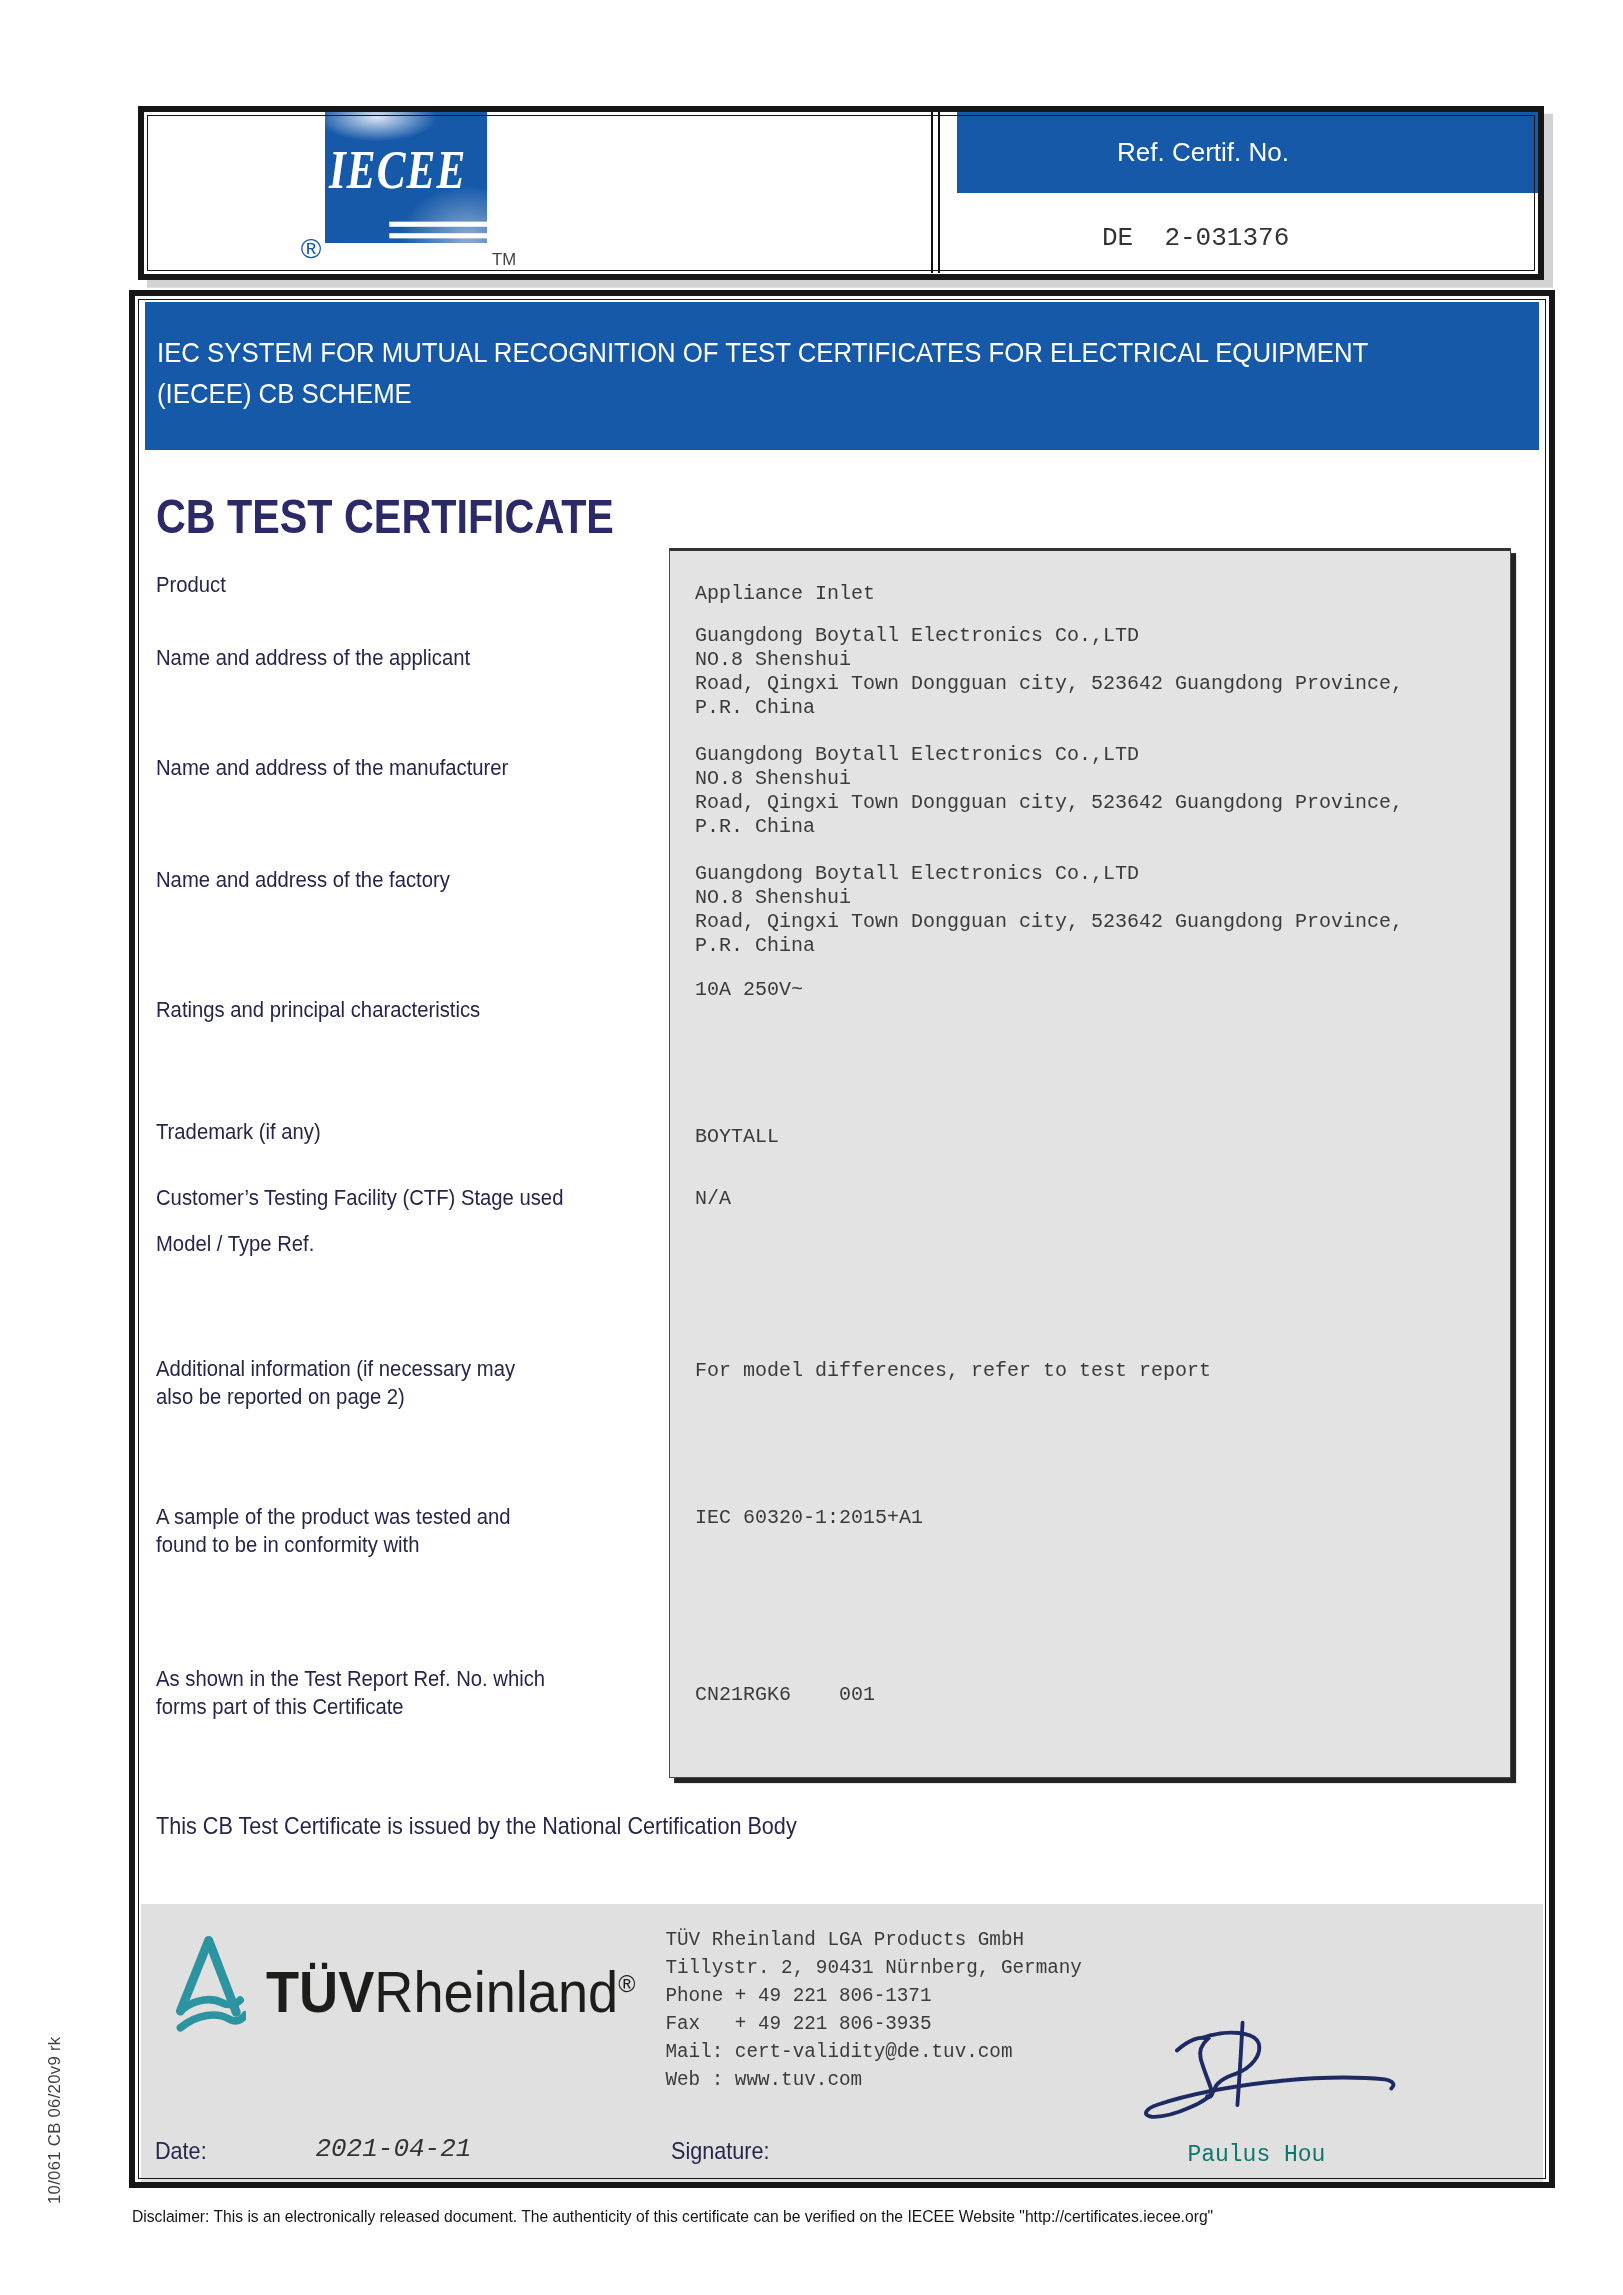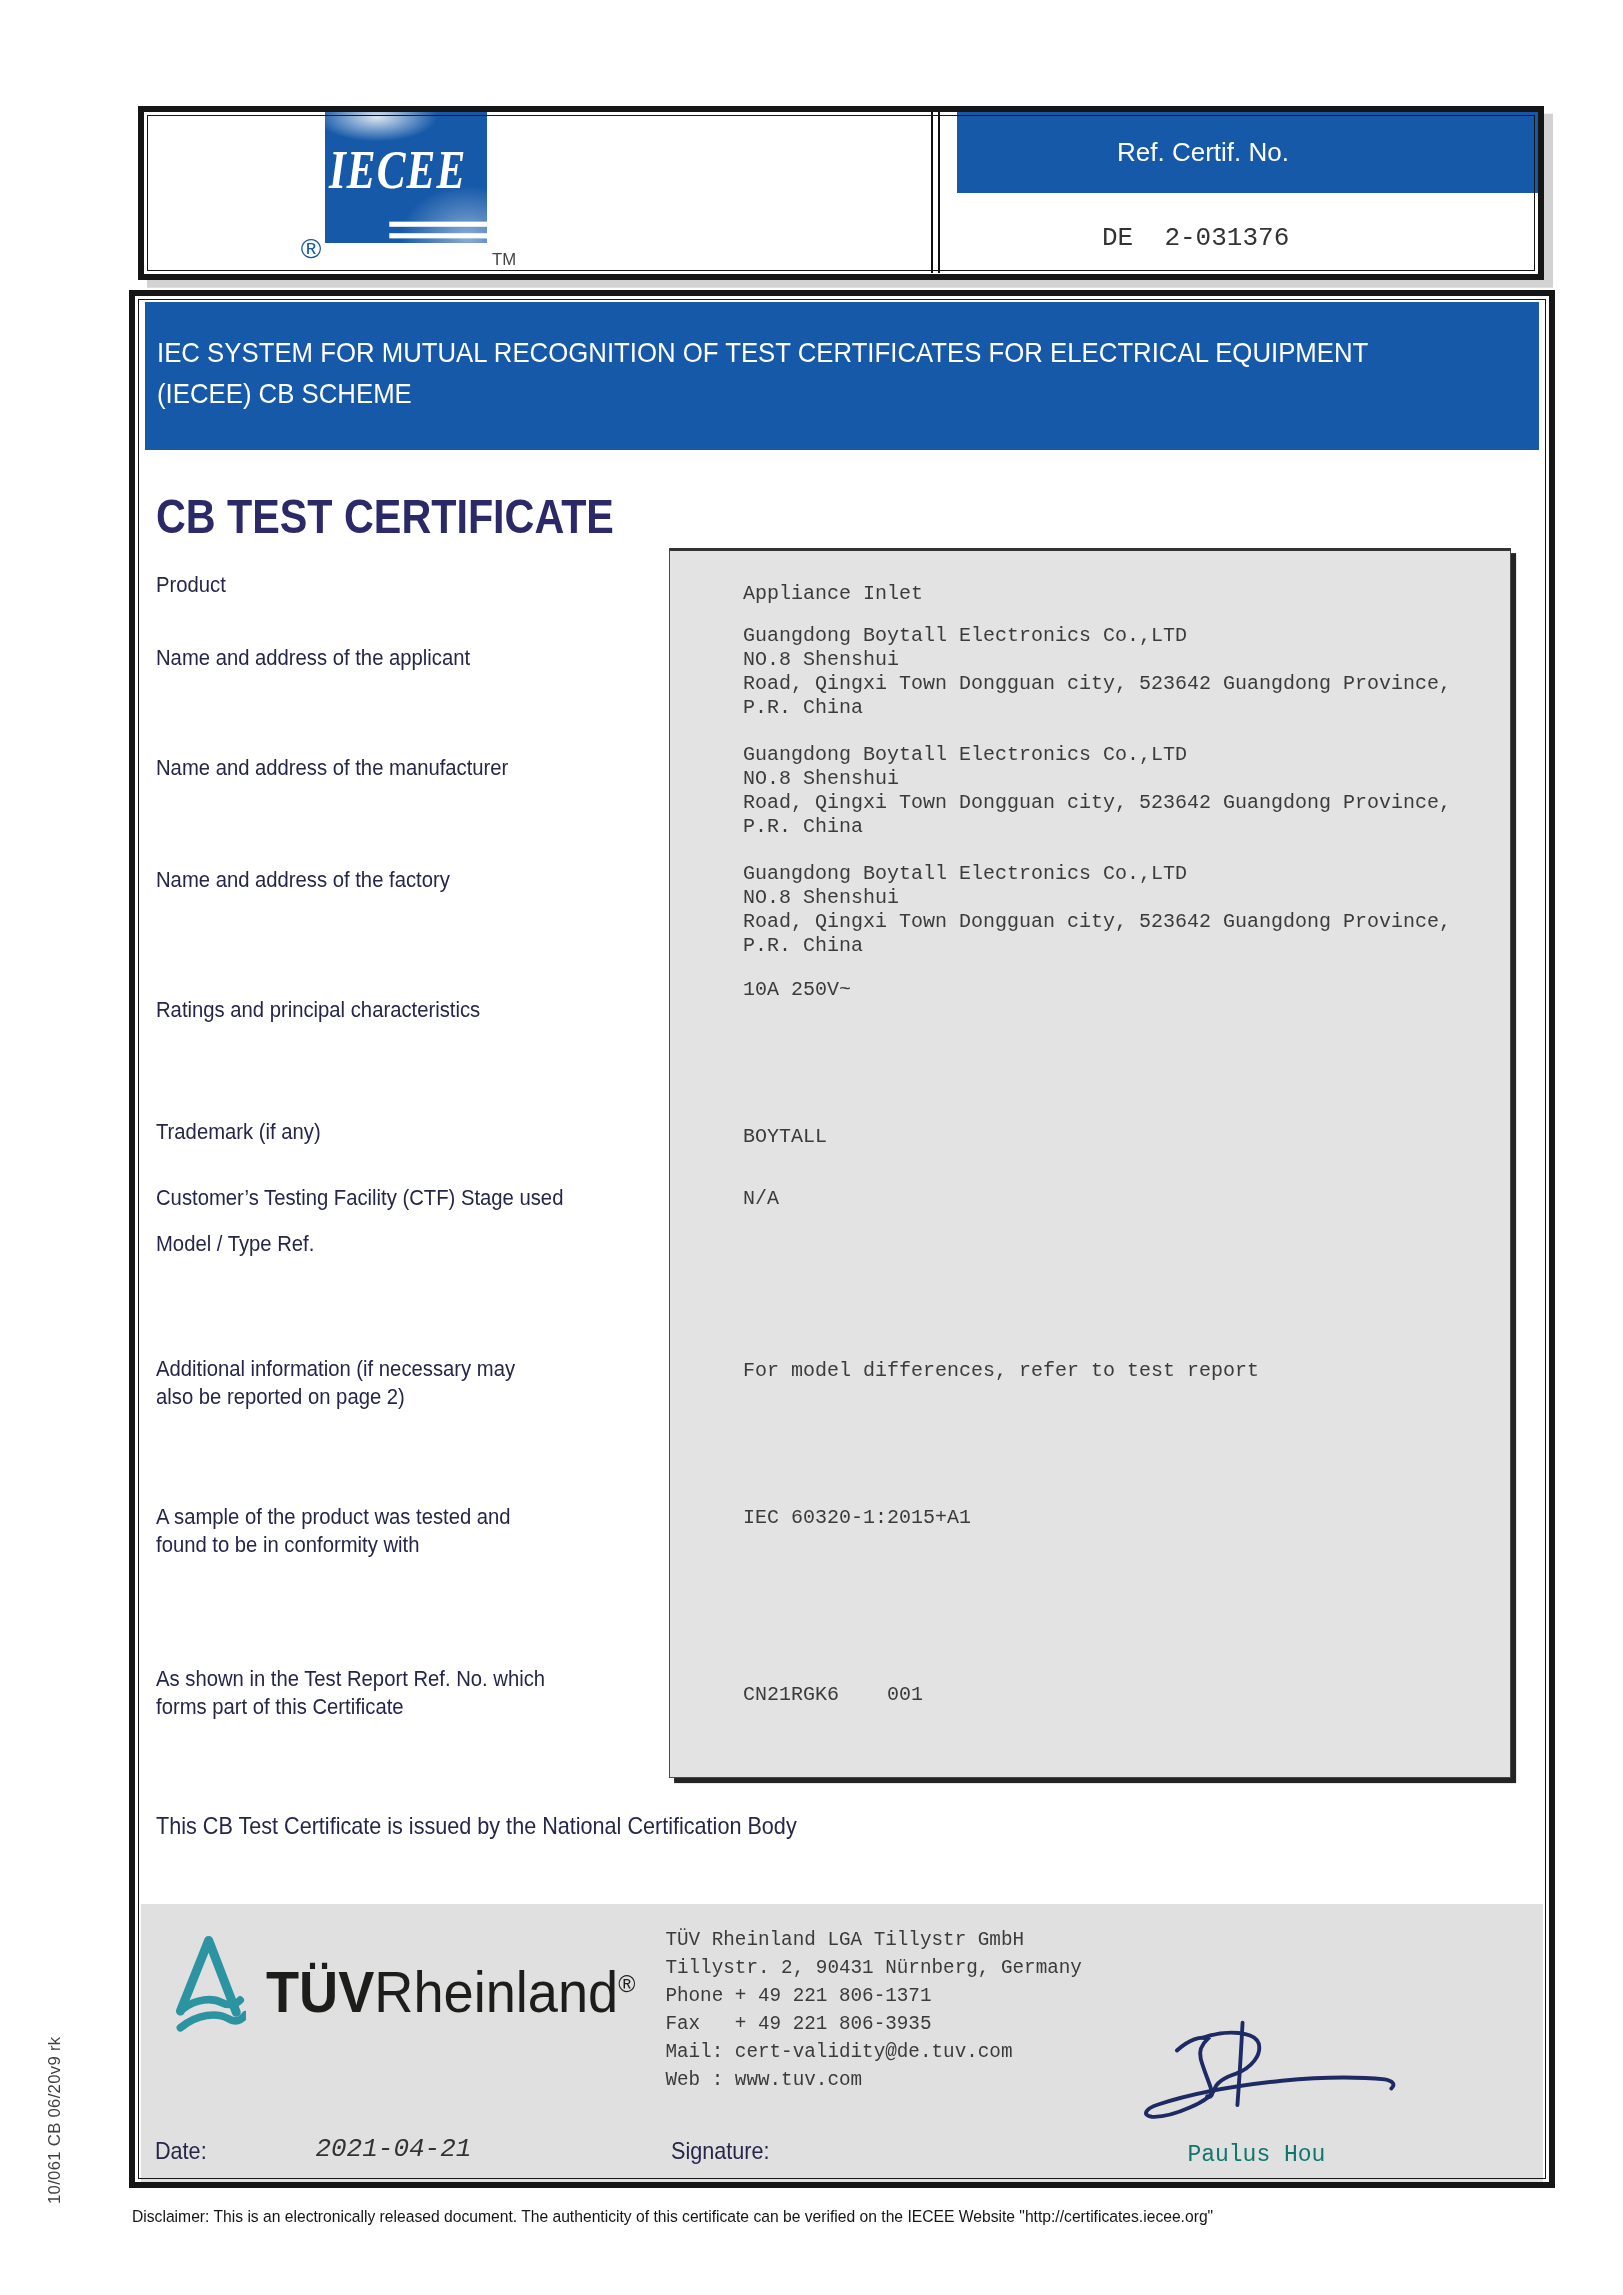--- a/index.html
+++ b/index.html
@@ -25,21 +25,21 @@
   .lbl {
     position:absolute; left:20.6px;
     font-size:22.5px; color:#26264a; line-height:28px;
     transform:scaleX(0.9); transform-origin:left top; white-space:nowrap;
   }
   .lbl span { display:block; }
 
   .val {
     position:absolute; left:560px;
     font-family:"Liberation Mono","DejaVu Sans Mono",monospace;
-    font-size:20px; color:#3b3b3b; line-height:24px;margin-left:48px;
+    font-size:20px; color:#3b3b3b; line-height:24px;
   }
   .val span { display:block; white-space:pre; }
 
   .mono { font-family:"Liberation Mono","DejaVu Sans Mono",monospace; white-space:pre; }
 
   .banner-line { display:block; }
 
   #banner {
     left:10.3px; top:6.4px; width:1394px; height:148px;
     color:#ffffff; font-size:28px; line-height:41px;
@@ -237,21 +237,21 @@
 
     <svg class="abs" style="left:31px; top:30px;" width="74" height="113" viewBox="0 0 115 176">
       <polyline points="13,120 57,10 100,122" fill="none" stroke="#2C93A0" stroke-width="14" stroke-linecap="round" stroke-linejoin="round"></polyline>
       <path d="M18,116 C38,101 62,99 78,107 C88,112 99,110 106,103" fill="none" stroke="#2C93A0" stroke-width="12" stroke-linecap="round"></path>
       <path d="M13,146 C40,124 70,122 88,132 C98,138 108,135 114,126" fill="none" stroke="#2C93A0" stroke-width="12" stroke-linecap="round"></path>
     </svg>
 
     <div class="abs" id="tuv-text"><span class="bold">TÜV</span><span>Rheinland</span><sup>®</sup></div>
 
     <div class="abs" id="contact">
-      <span>TÜV Rheinland LGA Tillystr GmbH</span>
+      <span>TÜV Rheinland LGA Products GmbH</span>
       <span>Tillystr. 2, 90431 Nürnberg, Germany</span>
       <span>Phone + 49 221 806-1371</span>
       <span>Fax   + 49 221 806-3935</span>
       <span>Mail: cert-validity@de.tuv.com</span>
       <span>Web : www.tuv.com</span>
     </div>
 
     <svg class="abs" style="left:985px; top:53px;" width="322" height="174" viewBox="0 0 500 270">
       <g fill="none" stroke="#1d2a63" stroke-width="6" stroke-linecap="round">
         <path d="M79,145 C98,128 116,122 127,127 C118,135 113,146 116,158 C121,177 130,196 133,208 C135,215 131,219 126,216"></path>

